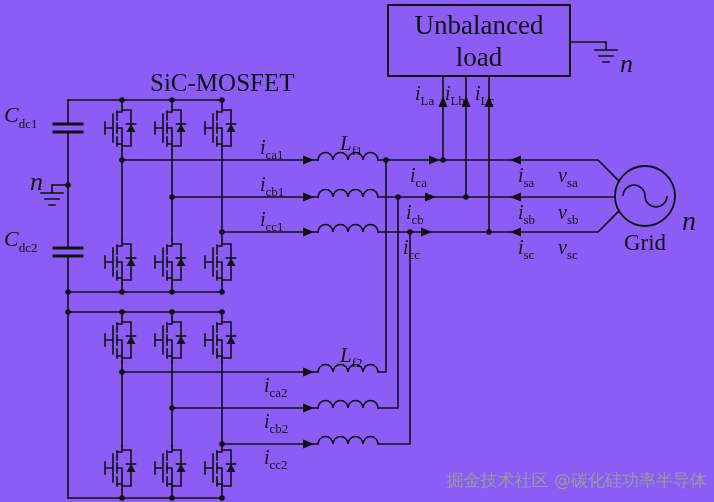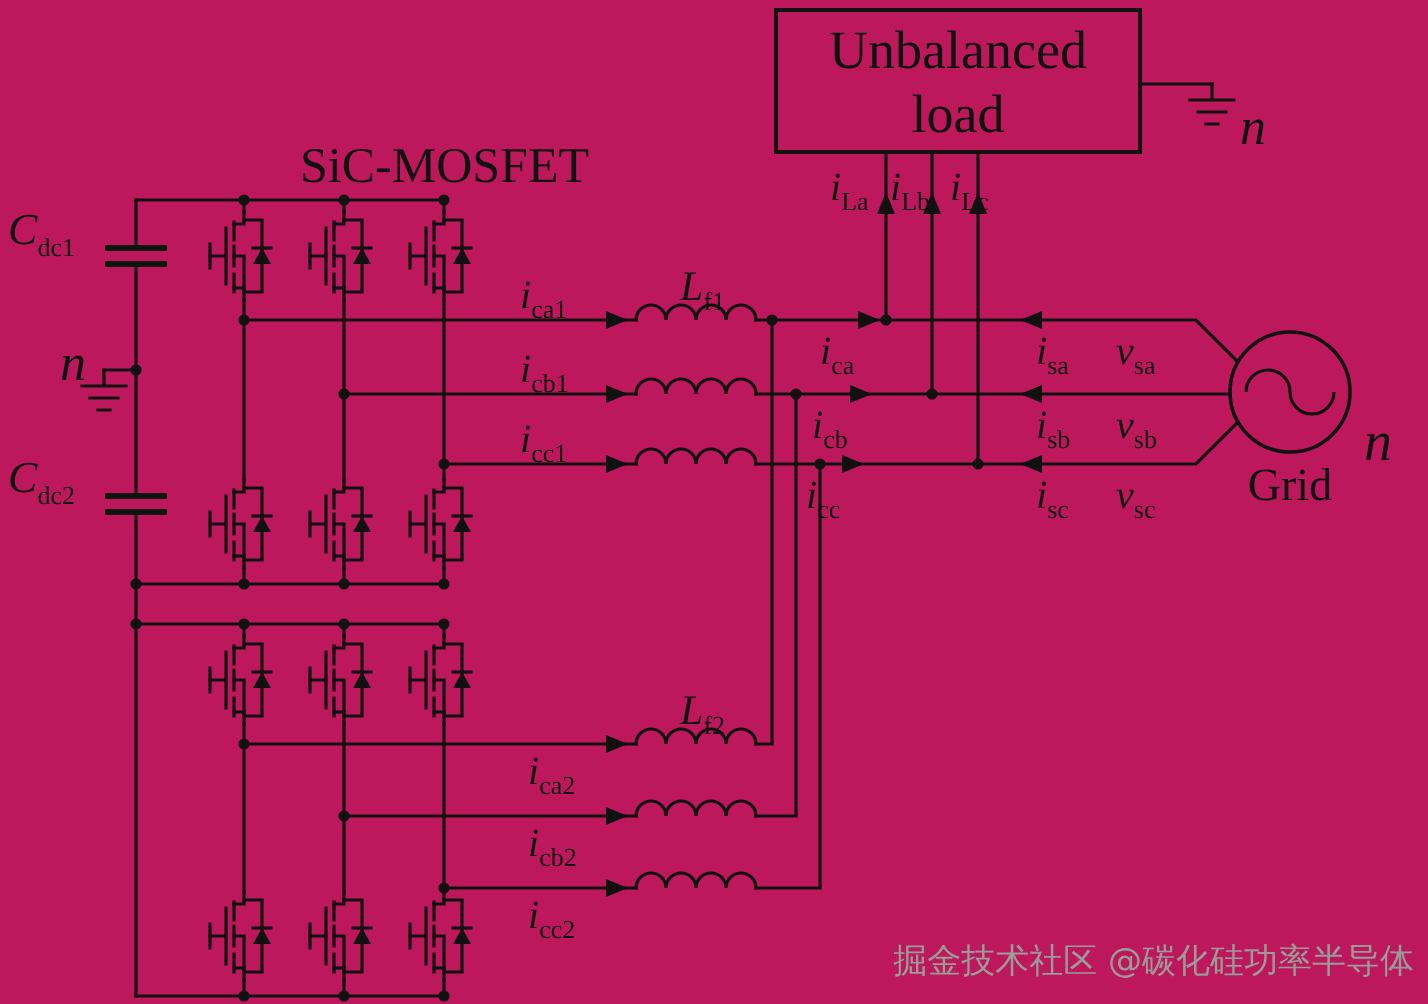--- a/index.html
+++ b/index.html
@@ -1,16 +1,16 @@
 <!DOCTYPE html>
 <html><head>
 <meta charset="utf-8">
 <style>
   html,body{margin:0;padding:0;background:#fff;}
-  .stage{position:relative;width:714px;height:502px;background:#be185d;overflow:hidden;}
+  .stage{position:relative;width:714px;height:502px;background:#8b5cf6;overflow:hidden;}
   svg{display:block;}
   text{font-family:"Liberation Serif","DejaVu Serif",serif;fill:#111;}
   .t17{font-size:17px}
   .t20{font-size:20px}
   .t21{font-size:21px}
   .t22{font-size:22px}
   .t23{font-size:23px}
   .t25{font-size:25px}
   .t26{font-size:26px}
   .t27{font-size:27px}

